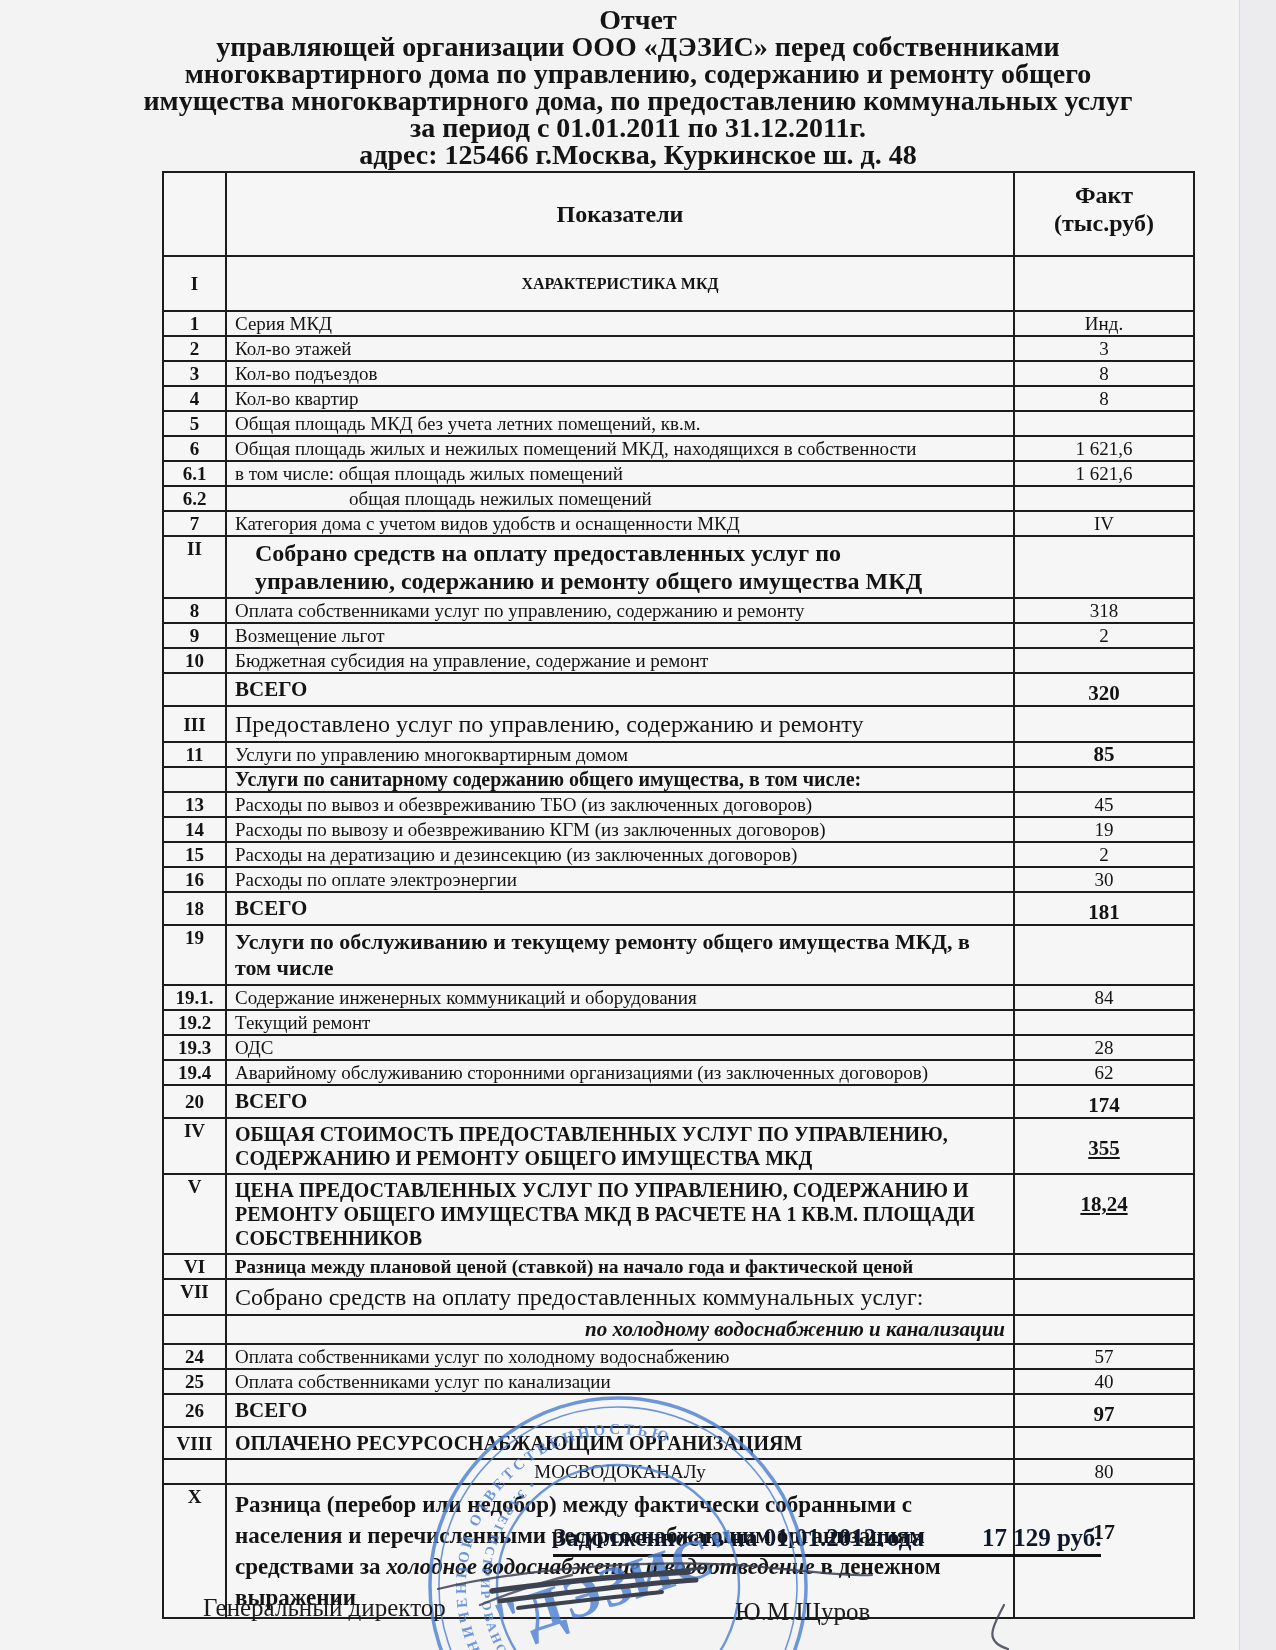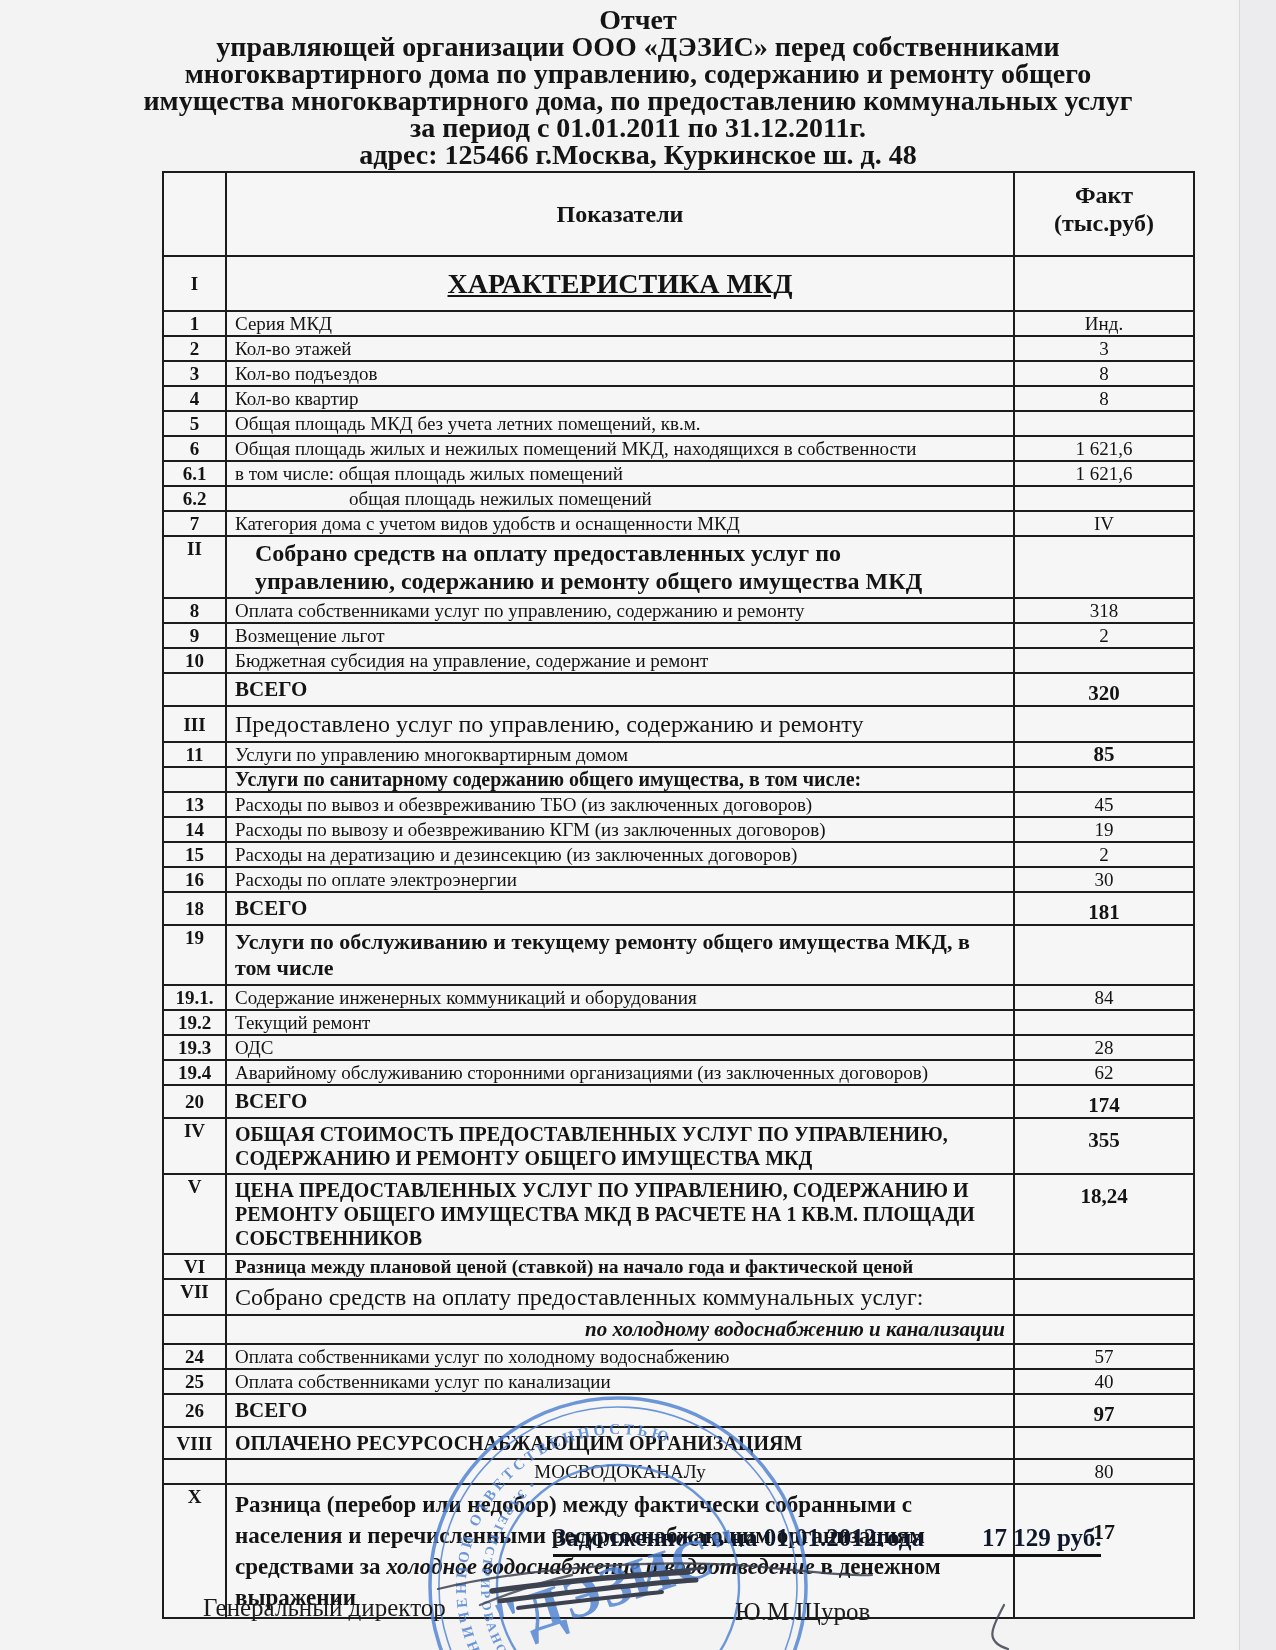--- a/index.html
+++ b/index.html
@@ -16,29 +16,29 @@
   
   .t-report{border-collapse:collapse; table-layout:fixed; width:1001px;
     margin:3px 0 0 162px; background:#f6f6f7;}
   .t-report td{border:2px solid #1c1c1c; padding:1px 8px;
     font-size:19px; line-height:21px; vertical-align:middle; color:#141414;}
   .c-num{width:57px; text-align:center; font-weight:bold; padding:1px 2px !important;}
   .c-text{width:770px; text-align:left;}
   .c-val{width:162px; text-align:center;}
   tr.vb .c-val{font-weight:bold; font-size:21px;}
   tr.vtop td{vertical-align:top;}
-  tr.sec .c-text{font-size:28px; font-weight:bold; text-align:center; padding:16px 8px;text-decoration:underline;}
+  tr.sec .c-text{font-size:16px; font-weight:bold; text-align:center; padding:16px 8px;}
   tr.sec2 .c-text{font-size:24px; font-weight:bold; text-align:left; line-height:28px; padding:2px 28px;}
   tr.secl .c-text{font-size:24px; font-weight:normal; line-height:28px; padding:3px 8px;}
   tr.bold .c-text{font-weight:bold; font-size:21px; padding:5px 8px;}
   tr.bold .c-val{padding-top:8px;}
   tr.cap .c-text{font-weight:bold; font-size:20px;}
   tr.cap2 .c-text{font-weight:bold; font-size:22px; line-height:26px; padding:3px 8px;}
   tr.upper .c-text{font-weight:bold; font-size:20px; line-height:24px; padding:3px 8px;}
-  tr.upper .c-val{padding-top:11px;}
+  tr.upper .c-val{padding-top:19px;text-decoration:underline;}
   tr.vi .c-text{font-weight:bold; font-size:19px;}
   tr.subc .c-text{font-weight:bold; font-style:italic; text-align:right; font-size:21px; padding:3px 8px;}
   tr.ctr .c-text{text-align:center;}
   tr.ind .c-text{padding-left:122px;}
   tr.x .c-text{font-weight:bold; font-size:23px; line-height:31px; padding:4px 8px;}
   tr.x .c-val{padding-top:36px; font-size:22px;}
   tr.hd td{font-weight:bold; font-size:24px; text-align:center; line-height:28px; padding:4px 8px;}
   tr.hd .h-fact{padding-top:8px; padding-bottom:18px;}
   .it{font-style:italic;}
   

